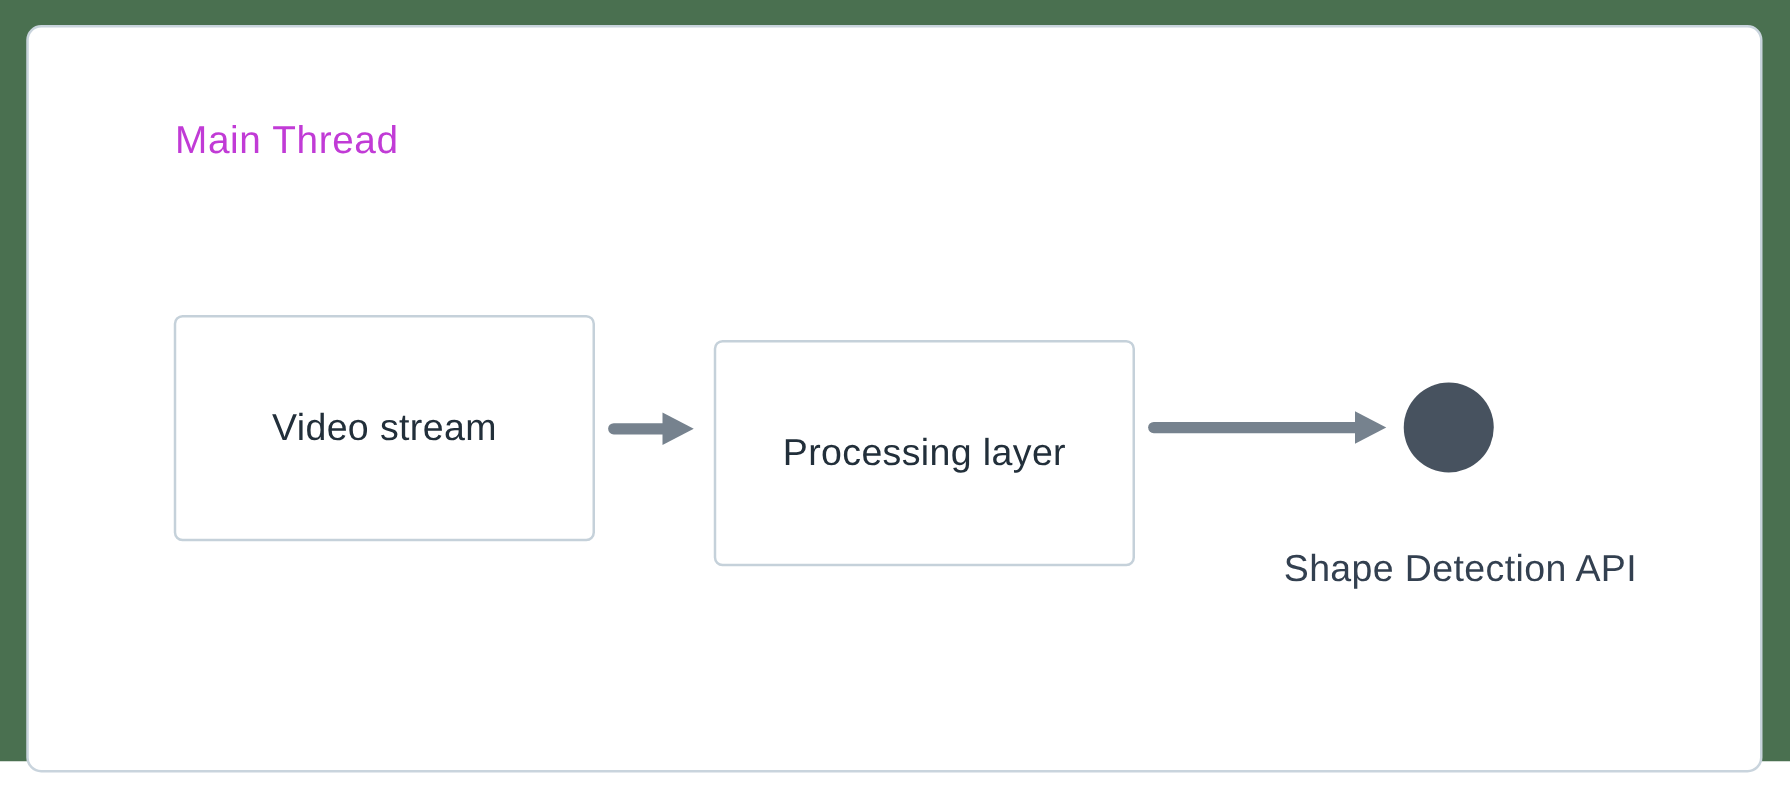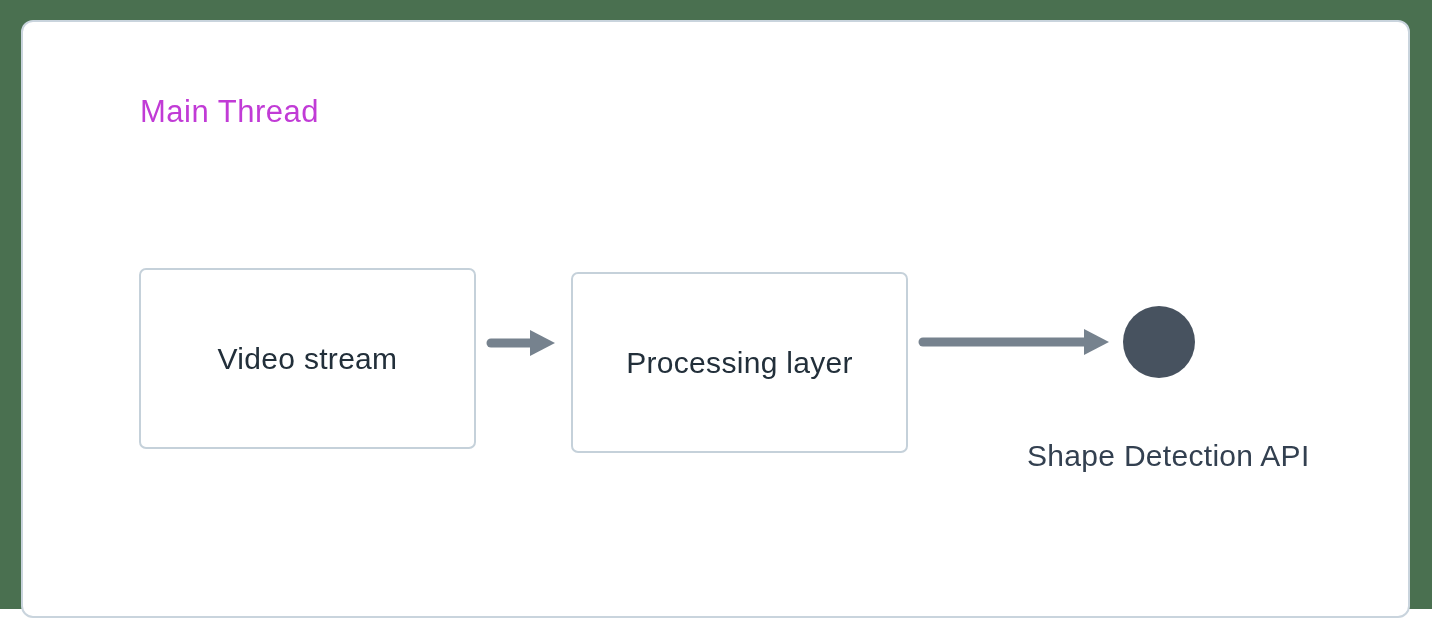--- a/index.html
+++ b/index.html
@@ -59,21 +59,21 @@
     align-items: center;
     justify-content: center;
   }
   .node-label {
     font-size: 30px;
     font-weight: 500;
     letter-spacing: 0.3px;
     color: var(--node-text);
     white-space: nowrap;
   }
-  .node-1 { left: 116px; margin-top: 16px; }
+  .node-1 { left: 116px; }
   .node-2 { left: 548px; margin-top: 20px; }
   .arrow-svg {
     position: absolute;
     display: block;
   }
   .arrow-1 { left: 461px; top: 306px; }
   .arrow-2 { left: 893px; top: 305px; }
   .endpoint-circle {
     position: absolute;
     left: 1100px;

